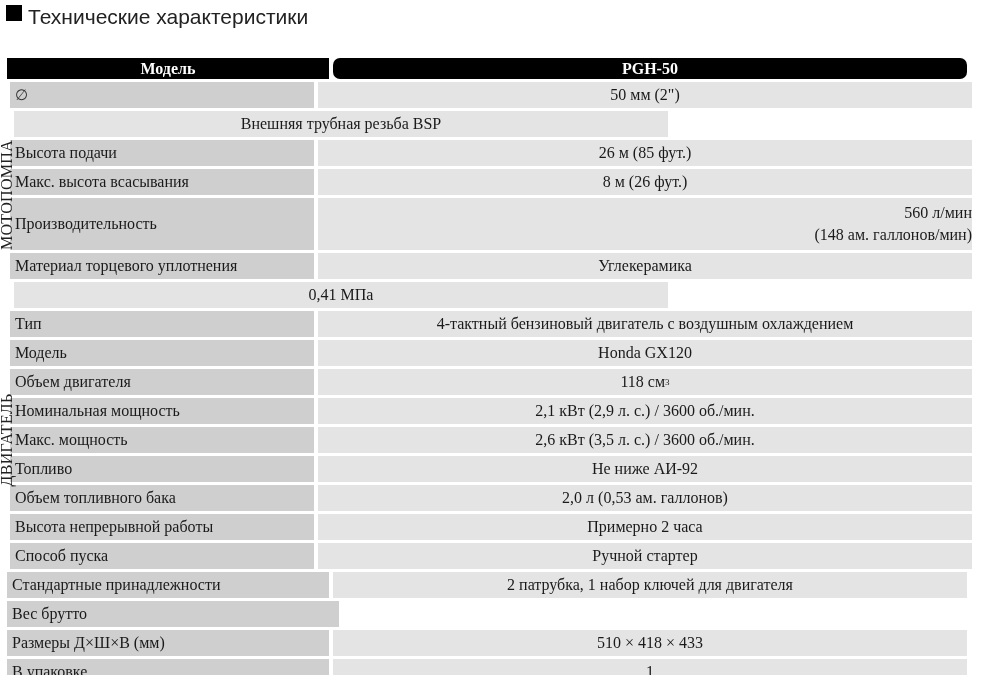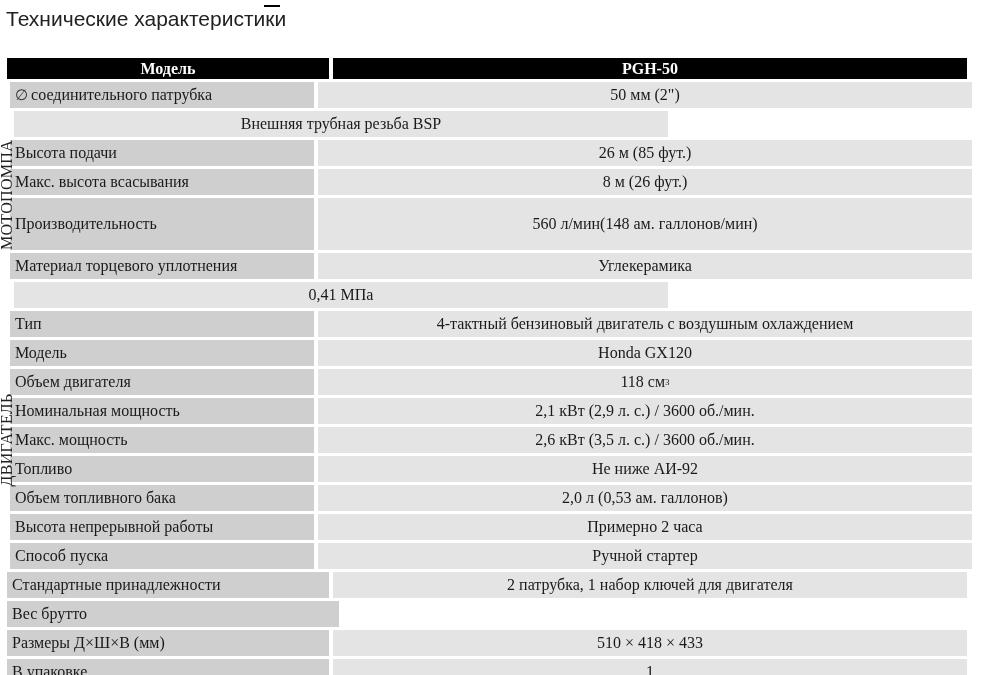--- a/index.html
+++ b/index.html
@@ -3,39 +3,39 @@
 <meta charset="utf-8">
 <style>
   html, body { margin: 0; padding: 0; background: #ffffff; }
   body {
     width: 1000px; height: 675px; overflow: hidden; position: relative;
     font-family: "Liberation Sans", "DejaVu Sans", sans-serif;
     color: #1a1a1a;
   }
   .title {
     position: absolute; left: 6px; top: 5px; height: 26px;
-    display: flex; align-items: flex-end;
-    font-size: 21px; color: #222; flex-direction: column;
+    display: flex; align-items: flex-start;
+    font-size: 21px; color: #222;
   }
   .title .sq {
     display: inline-block; width: 16px; height: 16px; background: #000;
     margin-right: 6px;
   }
   .table {
     position: absolute; left: 7px; top: 58px; width: 960px; font-family: Liberation Serif, serif;
   }
   .row { display: flex; margin-bottom: 3px; }
   .hdr { height: 21px; margin-bottom: 3px; display: flex; }
   .hdr .h-label {
     width: 332px; background: #000; color: #fff; font-weight: bold;
     font-size: 16px; display: flex; align-items: center; justify-content: center;
   }
   .hdr .h-val {
     width: 654px; margin-left: 4px; background: #000; color: #fff; font-weight: bold;
-    font-size: 16px; display: flex; align-items: center; justify-content: center;
+    font-size: 16px; display: flex; align-items: center; justify-content: center; border-radius: 7px;
   }
   .section { display: flex; margin-bottom: 3px; }
   .section .sec-label {
     width: 25px; background: #e3e3e3; position: relative;
     margin-right: 3px;
   }
   .section .sec-label span {
     position: absolute; left: 50%; top: 50%;
     transform: translate(-50%, -50%) rotate(-90deg);
     white-space: nowrap; font-size: 16px; color: #222; letter-spacing: 0.3px;
@@ -74,38 +74,37 @@
   </div>
 
   <div class="section">
     <div class="sec-label">
       <span>МОТОПОМПА</span>
     </div>
     <div class="sec-rows">
       <div class="row h26">
         <div class="cell-label">
           <span class="diam">∅</span>
-          <span>соединительного патрубка</span>
         </div>
         <div class="cell-val">50 мм (2")</div>
       </div>
       <div class="row h26">
         <div class="cell-val">Внешняя трубная резьба BSP</div>
       </div>
       <div class="row h26">
         <div class="cell-label">Высота подачи</div>
         <div class="cell-val">26 м (85 фут.)</div>
       </div>
       <div class="row h26">
         <div class="cell-label">Макс. высота всасывания</div>
         <div class="cell-val">8 м (26 фут.)</div>
       </div>
       <div class="row h52">
         <div class="cell-label">Производительность</div>
-        <div class="cell-val" style="flex-direction:row;">
+        <div class="cell-val" style="flex-direction:column;align-items:flex-end;">
           <span>560 л/мин</span>
           <span>(148 ам. галлонов/мин)</span>
         </div>
       </div>
       <div class="row h26">
         <div class="cell-label">Материал торцевого уплотнения</div>
         <div class="cell-val">Углекерамика</div>
       </div>
       <div class="row h26">
         <div class="cell-val">0,41 МПа</div>

